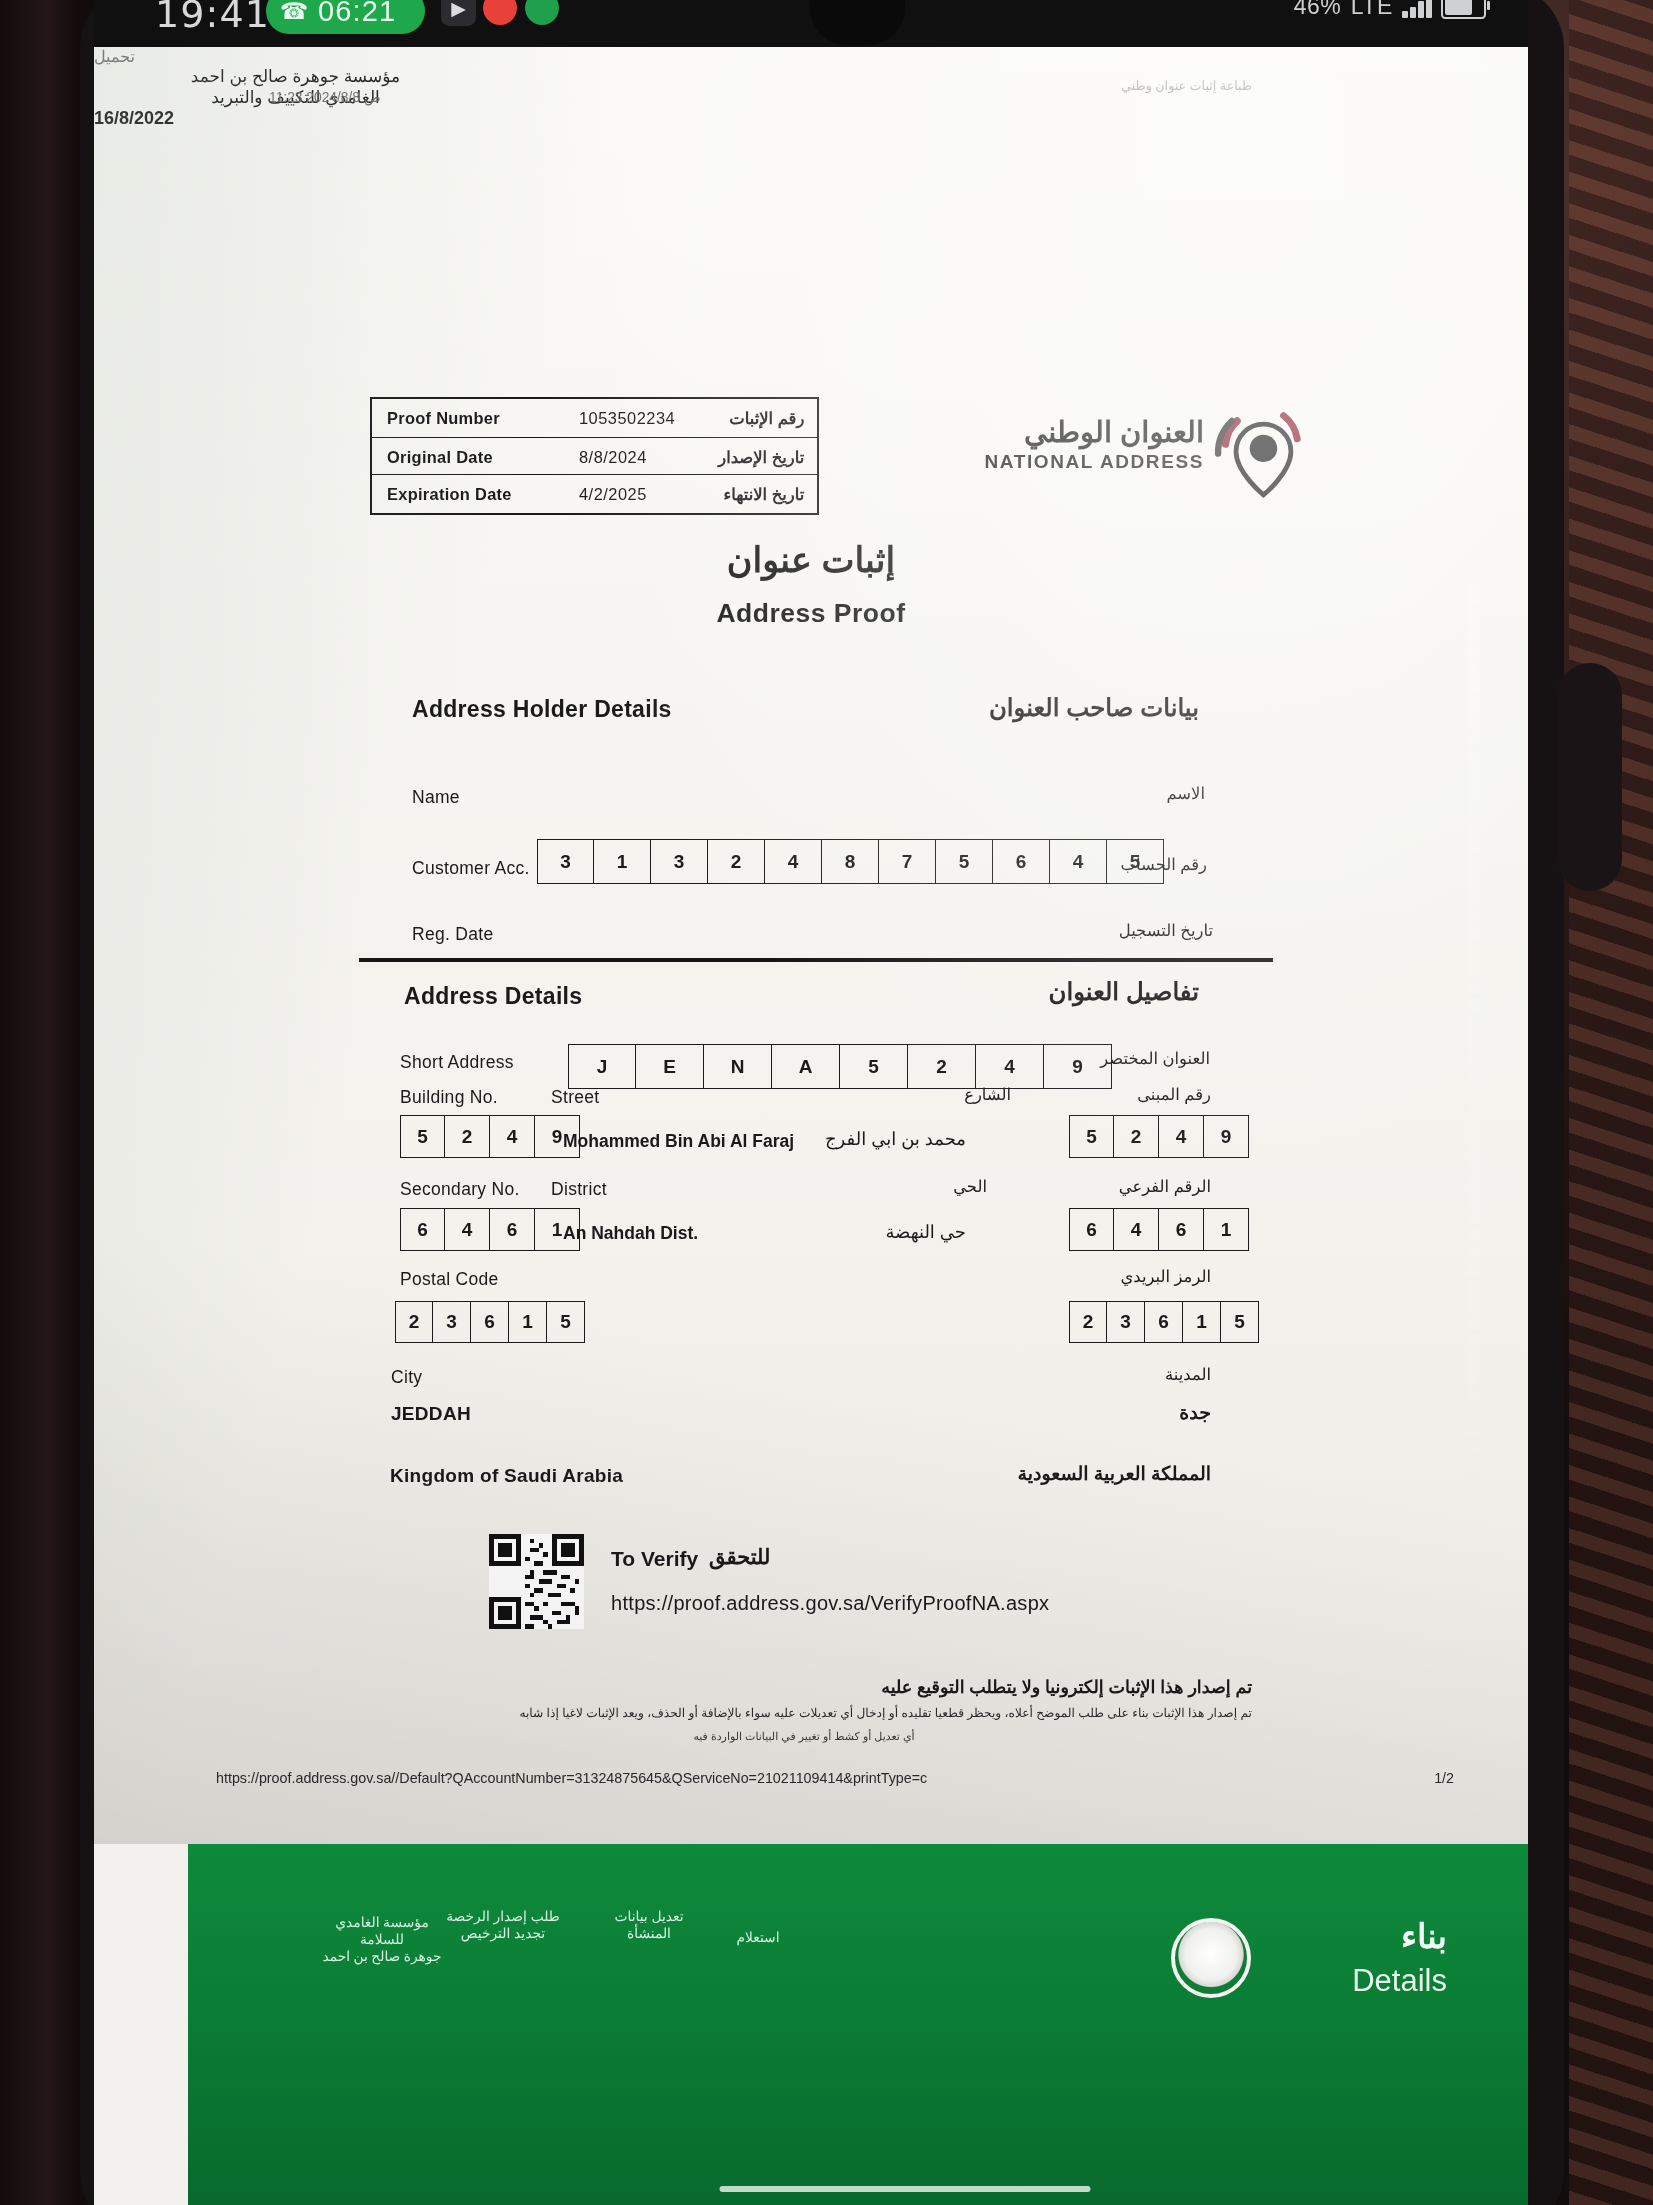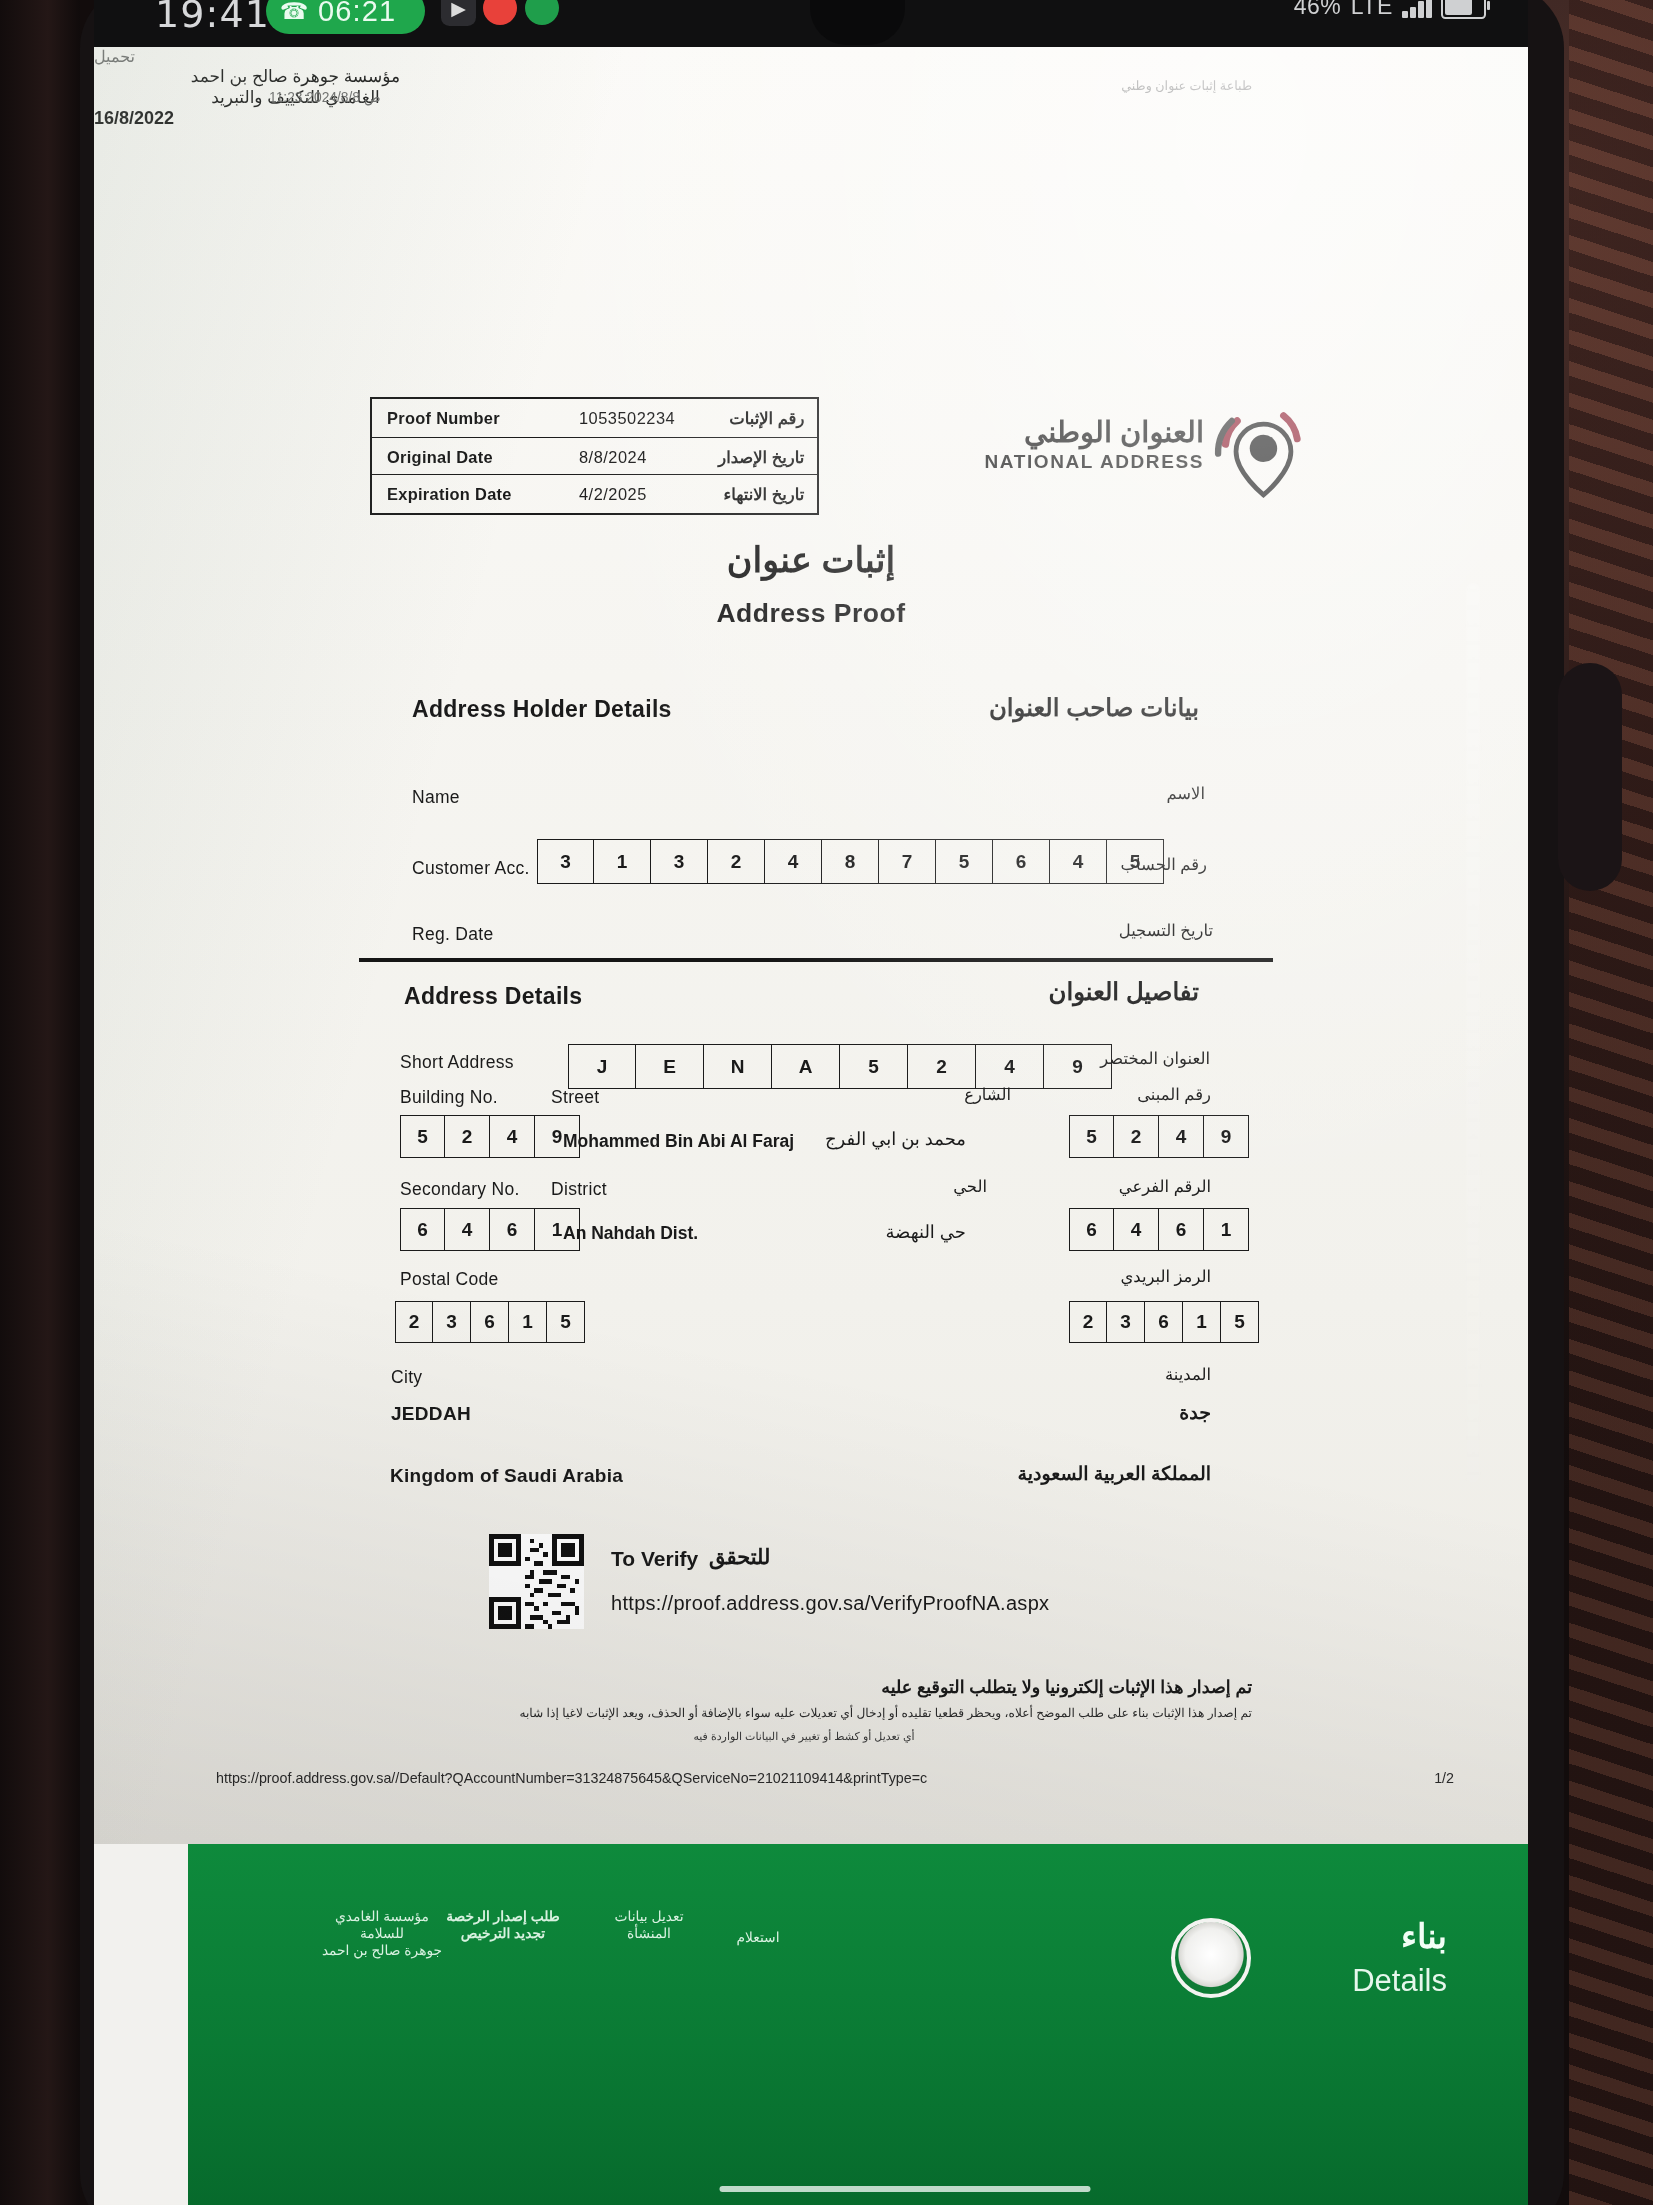--- a/index.html
+++ b/index.html
@@ -314,22 +314,22 @@
   }
   .g-tile {
     position: absolute;
     color: #eafbef;
     text-align: center;
     font-size: 13.8px;
     direction: rtl;
     line-height: 1.25;
     opacity: .92;
   }
-  #g-t1 { left: 133px; top: 64px; width: 122px; }
-  #g-t2 { left: 254px; top: 64px; width: 122px; font-weight: bold; }
+  #g-t1 { left: 133px; top: 70px; width: 122px; font-family: Liberation Serif, serif; }
+  #g-t2 { left: 254px; top: 64px; width: 122px; }
   #g-t3 { left: 392px; top: 64px; width: 138px; }
   #g-t4 { left: 509px; top: 85px; width: 122px; text-align: center; }
   #salamah-ar {
     position: absolute; right: 175px; top: 72px;
     font-size: 34px; color: #f2fff6; direction: rtl; font-weight: bold;
   }
   #salamah-en {
     position: absolute; right: 175px; top: 119px;
     font-size: 31px; color: #e6f7ec;
   }

